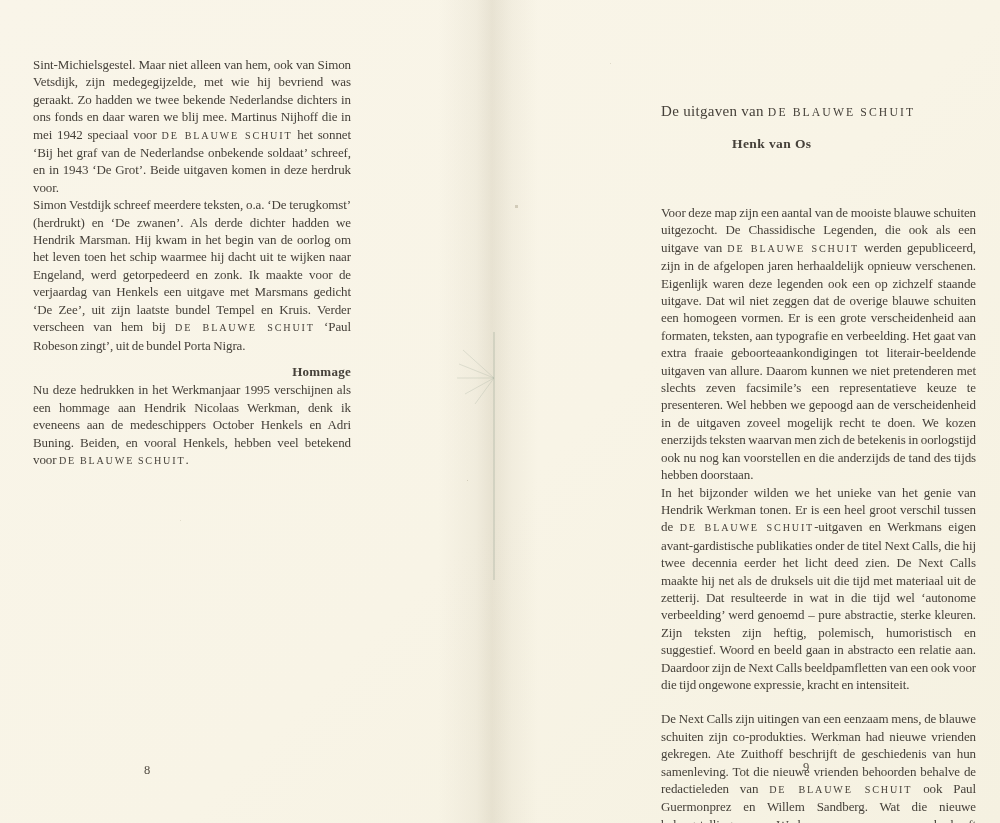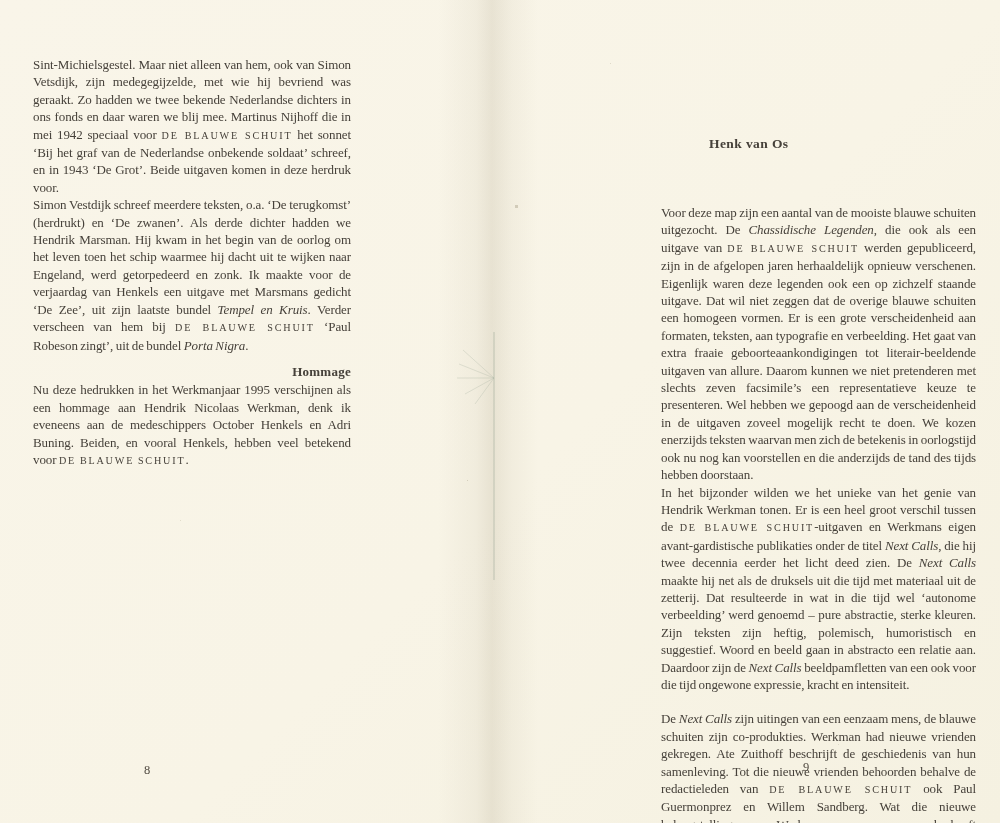--- a/index.html
+++ b/index.html
@@ -63,33 +63,33 @@
     position: absolute;
     left: 661px; top: 103px;
     font-size: 15px;
     font-weight: normal;
     margin: 0;
     letter-spacing: 0.02em;
     white-space: nowrap;
   }
   .author {
     position: absolute;
-    left: 709px; top: 136px;
+    left: 732px; top: 136px;
     font-size: 13.5px;
     font-weight: 600;
     letter-spacing: 0.03em;
   }
   .pagenum {
     position: absolute;
     font-size: 12.5px;
     color: #524c43;
   }
   .pagenum-left  { left: 144px; top: 763px; }
   .pagenum-right { left: 803px; top: 760px; }
-  .s-i  { font-style: italic; }
+  .s-i  { }
   .s-sc { font-size: 0.78em; letter-spacing: 0.18em; }
 </style>
 </head>
 <body>
 
 <div class="spread">
 
   <div class="gutter-shade"></div>
 
   <svg class="crease" width="60" height="256" viewBox="0 0 60 256">
@@ -100,20 +100,21 @@
   <div class="specks"></div>
 
   <div class="text-col col-left">
     <p><span>Sint-Michielsgestel. Maar niet alleen van hem, ook van Simon Vetsdijk, zijn medegegijzelde, met wie hij bevriend was geraakt. Zo hadden we twee bekende Nederlandse dichters in ons fonds en daar waren we blij mee. Martinus Nijhoff die in mei 1942 speciaal voor </span><span class="s-sc">DE BLAUWE SCHUIT</span><span> het sonnet ‘Bij het graf van de Nederlandse onbekende soldaat’ schreef, en in 1943 ‘De Grot’. Beide uitgaven komen in deze herdruk voor.</span></p>
     <p><span>Simon Vestdijk schreef meerdere teksten, o.a. ‘De terugkomst’ (herdrukt) en ‘De zwanen’. Als derde dichter hadden we Hendrik Marsman. Hij kwam in het begin van de oorlog om het leven toen het schip waarmee hij dacht uit te wijken naar Engeland, werd getorpedeerd en zonk. Ik maakte voor de verjaardag van Henkels een uitgave met Marsmans gedicht ‘De Zee’, uit zijn laatste bundel </span><span class="s-i">Tempel en Kruis</span><span>. Verder verscheen van hem bij </span><span class="s-sc">DE BLAUWE SCHUIT</span><span> ‘Paul Robeson zingt’, uit de bundel </span><span class="s-i">Porta Nigra</span><span>.</span></p>
     <h3 class="heading-hommage">Hommage</h3>
     <p><span>Nu deze hedrukken in het Werkmanjaar 1995 verschijnen als een hommage aan Hendrik Nicolaas Werkman, denk ik eveneens aan de medeschippers October Henkels en Adri Buning. Beiden, en vooral Henkels, hebben veel betekend voor </span><span class="s-sc">DE BLAUWE SCHUIT</span><span>.</span></p>
   </div>
   <div class="pagenum pagenum-left">8</div>
 
+  <h2 class="chapter-title"><span>De uitgaven van </span><span class="s-sc">DE BLAUWE SCHUIT</span></h2>
   <div class="author">Henk van Os</div>
 
   <div class="text-col col-right">
     <p><span>Voor deze map zijn een aantal van de mooiste blauwe schuiten uitgezocht. De </span><span class="s-i">Chassidische Legenden</span><span>, die ook als een uitgave van </span><span class="s-sc">DE BLAUWE SCHUIT</span><span> werden gepubliceerd, zijn in de afgelopen jaren herhaaldelijk opnieuw verschenen. Eigenlijk waren deze legenden ook een op zichzelf staande uitgave. Dat wil niet zeggen dat de overige blauwe schuiten een homogeen vormen. Er is een grote verscheidenheid aan formaten, teksten, aan typografie en verbeelding. Het gaat van extra fraaie geboorteaankondigingen tot literair-beeldende uitgaven van allure. Daarom kunnen we niet pretenderen met slechts zeven facsimile’s een representatieve keuze te presenteren. Wel hebben we gepoogd aan de verscheidenheid in de uitgaven zoveel mogelijk recht te doen. We kozen enerzijds teksten waarvan men zich de betekenis in oorlogstijd ook nu nog kan voorstellen en die anderzijds de tand des tijds hebben doorstaan.</span></p>
     <p><span>In het bijzonder wilden we het unieke van het genie van Hendrik Werkman tonen. Er is een heel groot verschil tussen de </span><span class="s-sc">DE BLAUWE SCHUIT</span><span>-uitgaven en Werkmans eigen avant-gardistische publikaties onder de titel </span><span class="s-i">Next Calls</span><span>, die hij twee decennia eerder het licht deed zien. De </span><span class="s-i">Next Calls</span><span> maakte hij net als de druksels uit die tijd met materiaal uit de zetterij. Dat resulteerde in wat in die tijd wel ‘autonome verbeelding’ werd genoemd – pure abstractie, sterke kleuren. Zijn teksten zijn heftig, polemisch, humoristisch en suggestief. Woord en beeld gaan in abstracto een relatie aan. Daardoor zijn de </span><span class="s-i">Next Calls</span><span> beeldpamfletten van een ook voor die tijd ongewone expressie, kracht en intensiteit.</span></p>
     <p class="para-gap"><span>De </span><span class="s-i">Next Calls</span><span> zijn uitingen van een eenzaam mens, de blauwe schuiten zijn co-produkties. Werkman had nieuwe vrienden gekregen. Ate Zuithoff beschrijft de geschiedenis van hun samenleving. Tot die nieuwe vrienden behoorden behalve de redactieleden van </span><span class="s-sc">DE BLAUWE SCHUIT</span><span> ook Paul Guermonprez en Willem Sandberg. Wat die nieuwe belangstelling voor Werkmans persoon en werk heeft betekend, kan nauwelijks worden overschat. In zijn brieven legt hij daarvan getuigenis af. In de uitgaven van </span></p>
   </div>
   <div class="pagenum pagenum-right">9</div>
 
 </div>

